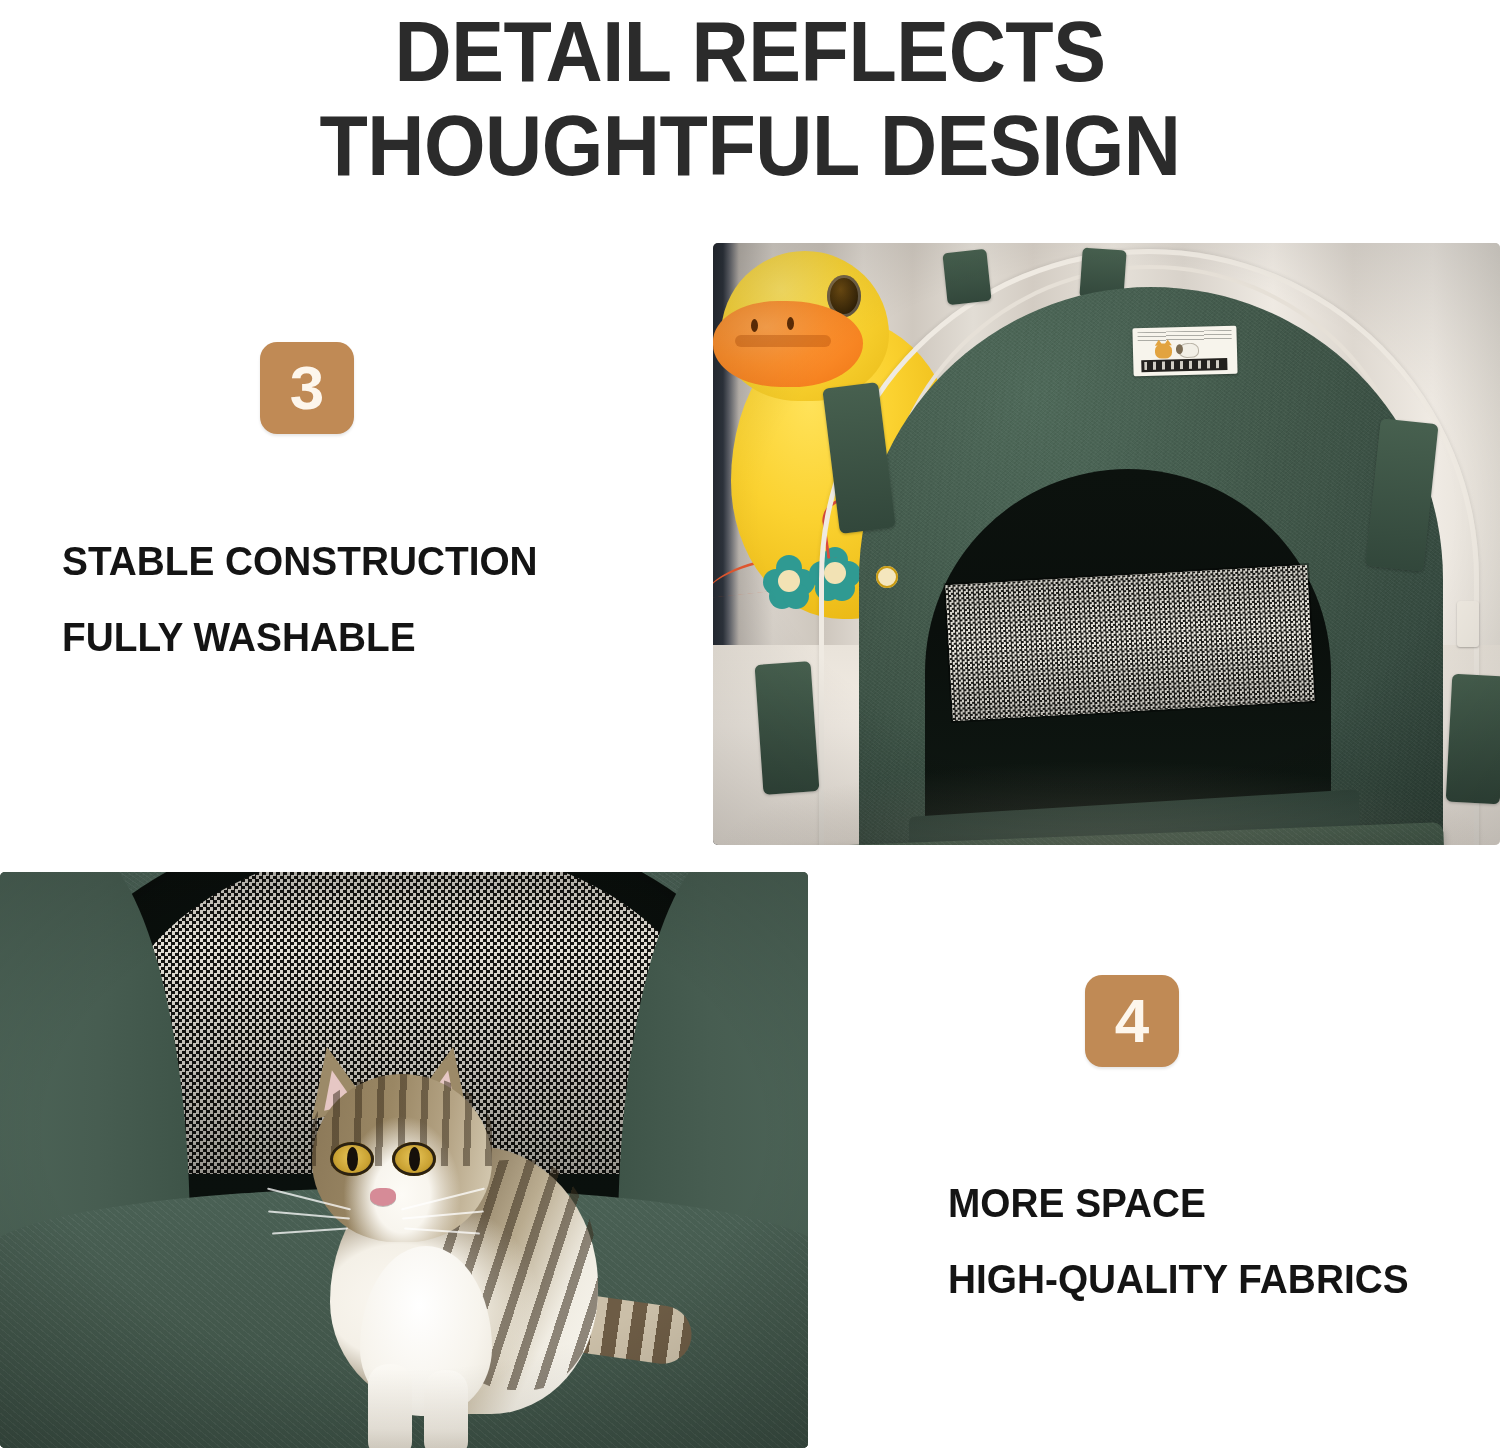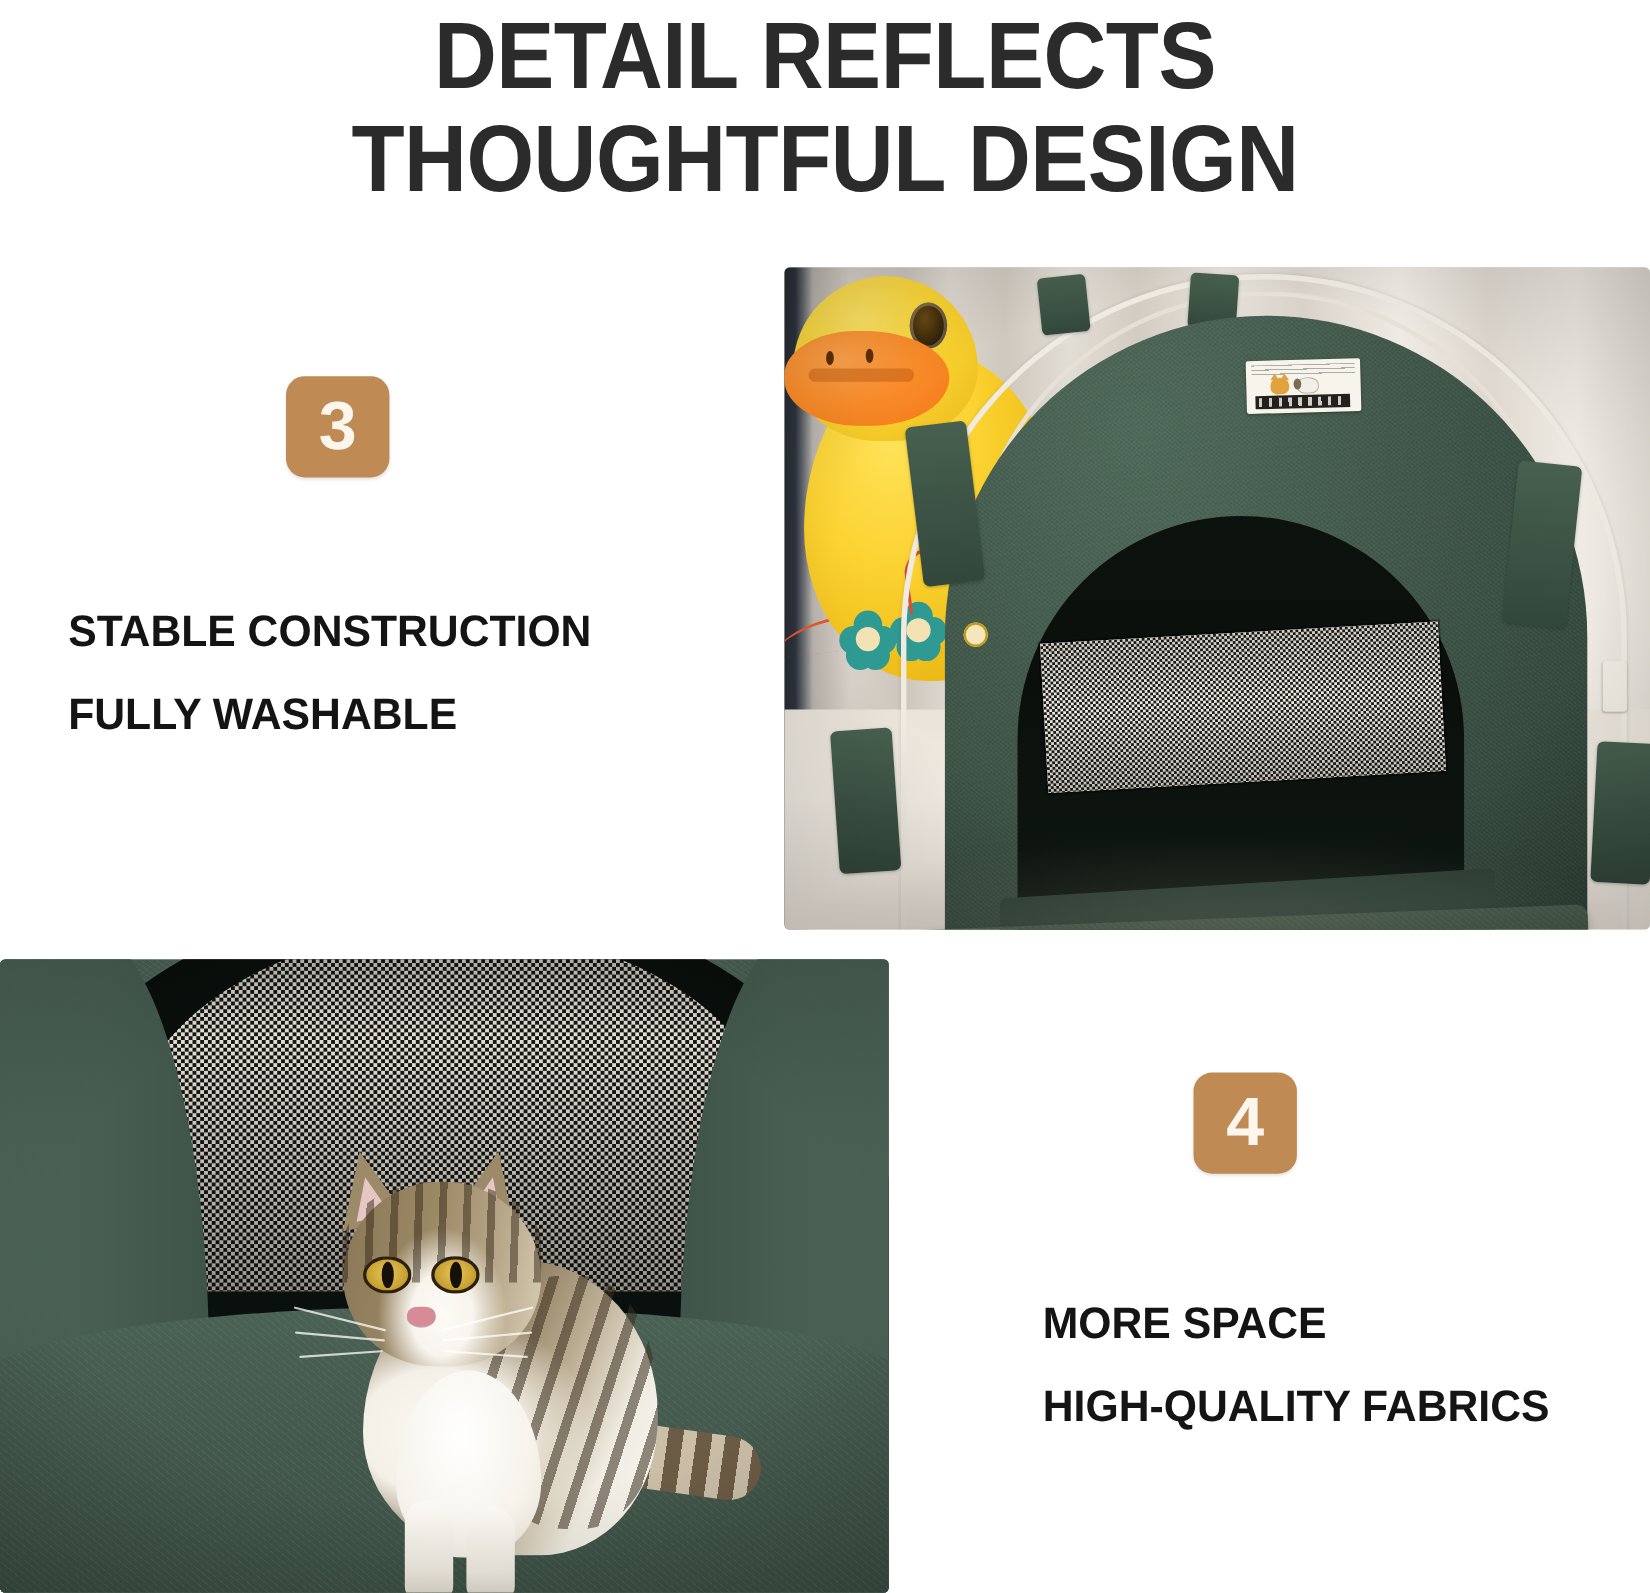--- a/index.html
+++ b/index.html
@@ -53,21 +53,21 @@
     font-weight:700;
   }
   .feat-text .line {
     display:block;
     font-size:40px;
     line-height:76px;
     white-space:nowrap;
     transform:scaleX(0.97);
     transform-origin:left center;
   }
-  #feat-3 { left:62px; top:536px; }
+  #feat-3 { left:62px; top:523px; }
   #feat-4 { left:948px; top:1165px; }
 
   
   .photo {
     position:absolute;
     overflow:hidden;
     border-radius:5px;
     background:#cfcac2;
   }
   

